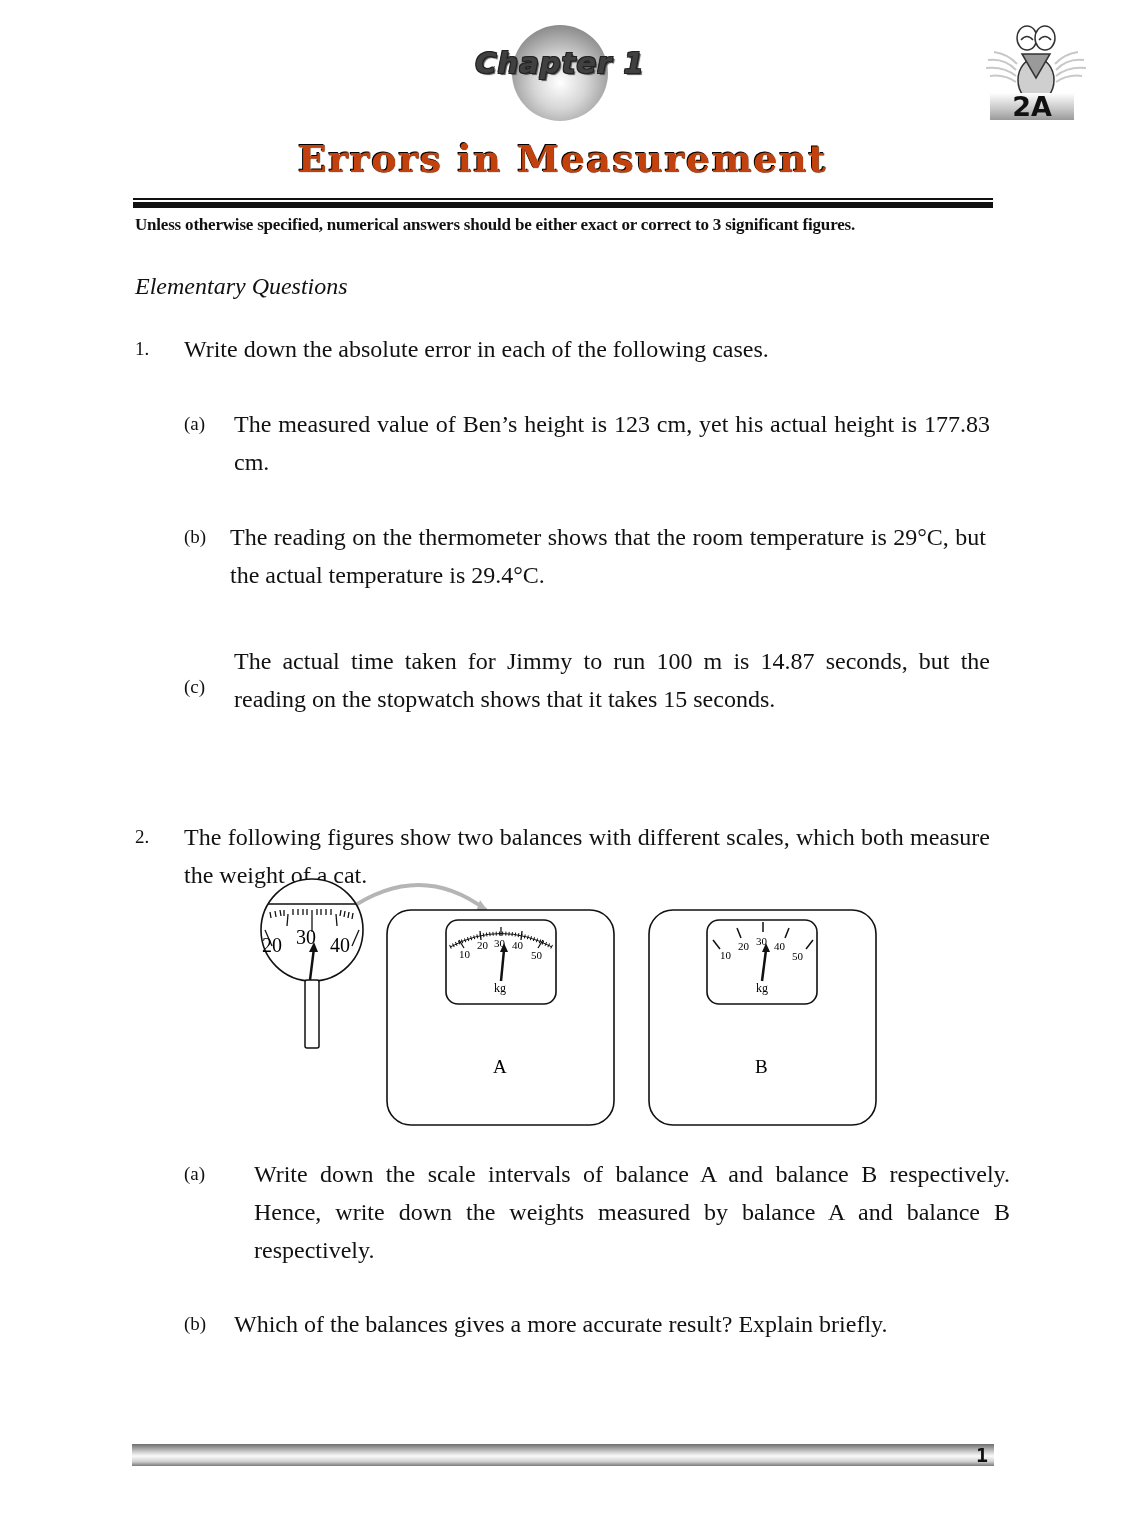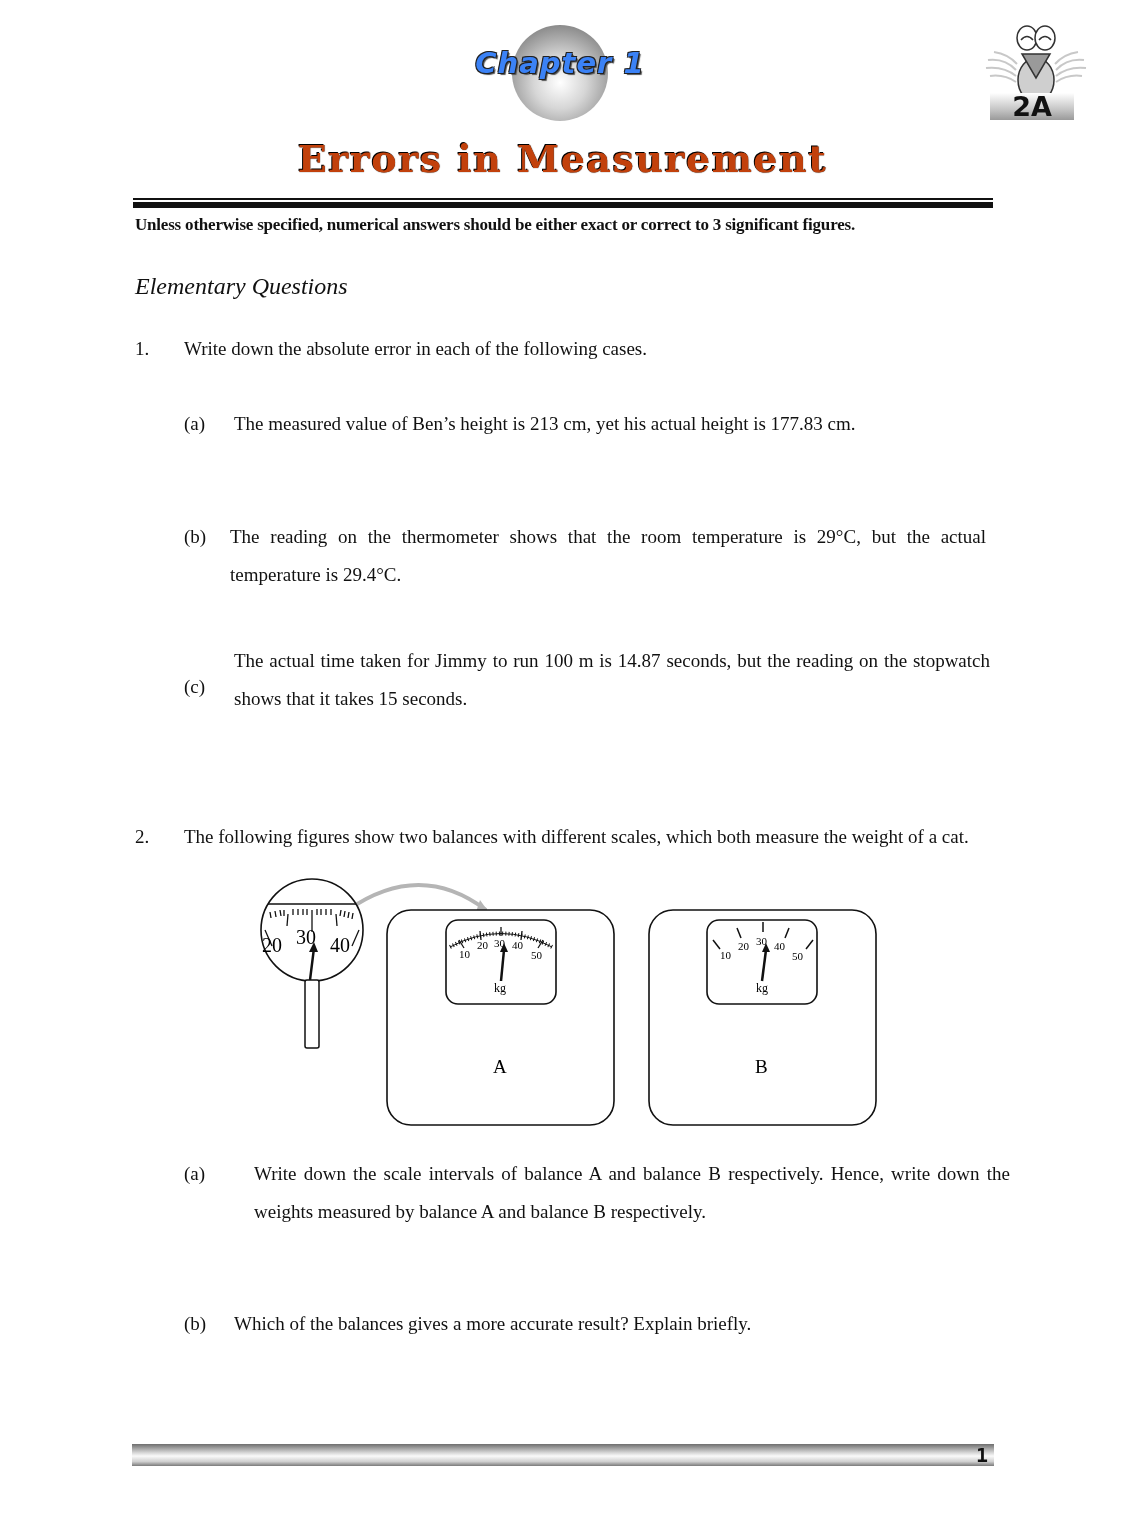--- a/index.html
+++ b/index.html
@@ -5,42 +5,42 @@
   html, body { margin:0; padding:0; background:#ffffff; }
   body { width:1125px; height:1538px; position:relative; overflow:hidden;
          font-family:"Liberation Serif", "DejaVu Serif", serif; color:#111; }
   .abs { position:absolute; }
 
   
   .chapter-ball { left:512px; top:25px; width:96px; height:96px; border-radius:50%;
     background: radial-gradient(circle at 50% 60%, #ffffff 0%, #d6d6d6 35%, #8e8e8e 75%, #6a6a6a 100%); }
   .chapter-text { left:470px; top:46px; width:180px; text-align:center;
     font-family:"DejaVu Sans", sans-serif; font-style:italic; font-weight:bold; font-size:29px;
-    color:#3b82f6; letter-spacing:1px;
+    color:#404040; letter-spacing:1px;
     text-shadow: -1px -1px 0 #222, 1px -1px 0 #222, -1px 1px 0 #222, 1px 1px 0 #222, 2px 2px 1px #555; }
 
   .mascot { left:980px; top:20px; width:112px; height:100px; }
   .mascot-label { left:990px; top:93px; width:84px; height:27px;
     background: linear-gradient(#ffffff, #c6c6c6 60%, #9a9a9a);
     text-align:center; font-family:"DejaVu Sans", sans-serif; font-weight:bold; font-size:27px; line-height:27px; color:#111; }
 
   .main-title { left:250px; top:136px; width:625px; text-align:center;
     font-family:"DejaVu Serif", serif; font-weight:bold; font-size:38px; letter-spacing:1.5px;
     color:#c2410c;
     text-shadow: 0 0 1px #000, 1px 1px 0 #fff, -1px -1px 0 #000; }
 
   .rule-thin { left:133px; top:198px; width:860px; height:2px; background:#111; }
   .rule-thick { left:133px; top:202px; width:860px; height:6px; background:#111; }
 
   .instructions { left:135px; top:215px; font-weight:bold; font-size:17px; letter-spacing:-0.2px; }
 
   .section-heading { left:135px; top:273px; font-style:italic; font-size:24px; }
 
   .qnum { font-size:19px; }
-  .qtext { font-size:19px; line-height:38px; text-align:justify; }
+  .qtext { font-size:24px; line-height:38px; text-align:justify; }
 
   
   .figure { left:250px; top:870px; width:640px; height:260px; }
 
   .footer-bar { left:132px; top:1444px; width:862px; height:22px;
     background: linear-gradient(#6e6e6e, #d8d8d8 40%, #fafafa 55%, #cfcfcf 80%, #7a7a7a); }
   .page-number { left:976px; top:1443px; font-family:"DejaVu Sans Mono", monospace; font-size:20px; font-weight:bold; color:#111; }
 </style>
 </head>
 <body>
@@ -74,21 +74,21 @@
 <div class="abs rule-thick"></div>
 
 <div class="abs instructions">Unless otherwise specified, numerical answers should be either exact or correct to 3 significant figures.</div>
 
 <div class="abs section-heading">Elementary Questions</div>
 
 <div class="abs qnum" style="left:135px; top:338px;">1.</div>
 <div class="abs qtext" style="left:184px; top:330px; width:806px;">Write down the absolute error in each of the following cases.</div>
 
 <div class="abs qnum" style="left:184px; top:413px;">(a)</div>
-<div class="abs qtext" style="left:234px; top:405px; width:756px;">The measured value of Ben’s height is 213 cm, yet his actual height is 177.83 cm.</div>
+<div class="abs qtext" style="left:234px; top:405px; width:756px;">The measured value of Ben’s height is 123 cm, yet his actual height is 177.83 cm.</div>
 
 <div class="abs qnum" style="left:184px; top:526px;">(b)</div>
 <div class="abs qtext" style="left:230px; top:518px; width:756px;">The reading on the thermometer shows that the room temperature is 29°C, but the actual temperature is 29.4°C.</div>
 
 <div class="abs qnum" style="left:184px; top:676px;">(c)</div>
 <div class="abs qtext" style="left:234px; top:642px; width:756px;">The actual time taken for Jimmy to run 100 m is 14.87 seconds, but the reading on the stopwatch shows that it takes 15 seconds.</div>
 
 <div class="abs qnum" style="left:135px; top:826px;">2.</div>
 <div class="abs qtext" style="left:184px; top:818px; width:806px;">The following figures show two balances with different scales, which both measure the weight of a cat.</div>
 

